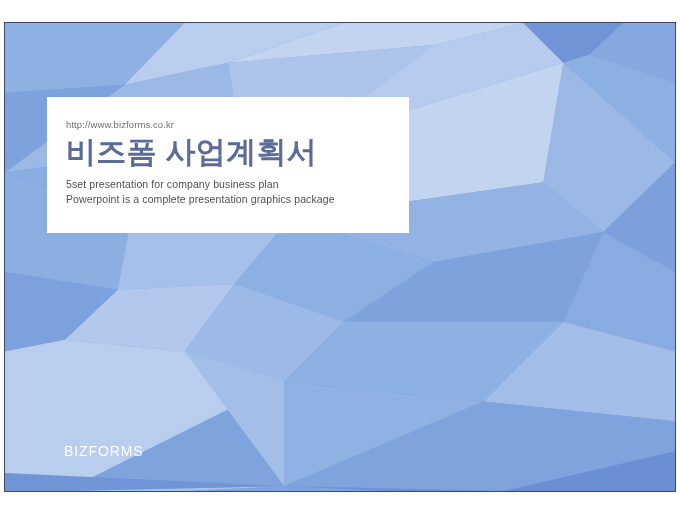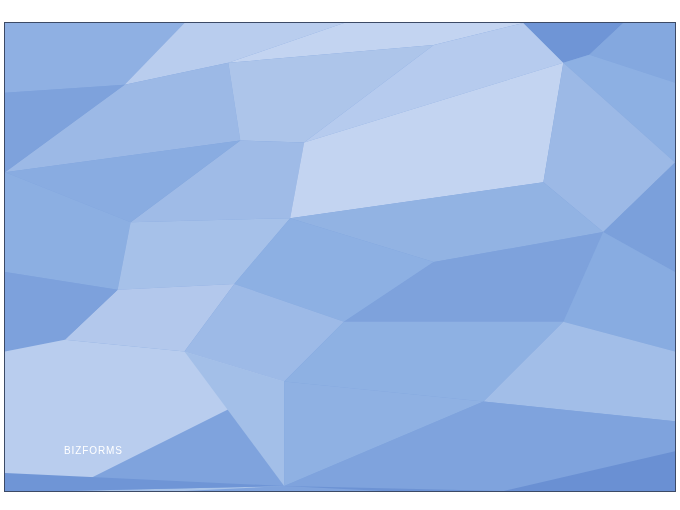--- a/index.html
+++ b/index.html
@@ -73,21 +73,21 @@
     line-height: 15px;
     letter-spacing: 0.1px;
     white-space: nowrap;
   }
 
   
   #footer-brand {
     position: absolute;
     left: 59px;
     top: 421px;
-    font-size: 10px;
+    font-size: 14px;
     color: #ffffff;
     letter-spacing: 0.9px;
     line-height: 14px;
     white-space: nowrap;
   }
 </style>
 </head>
 <body>
 
 <div id="slide-frame">
@@ -130,16 +130,22 @@
     <polygon points="60,318 180,330 280,360 60,470 0,470 0,330" fill="#b9cdee"></polygon>
     <polygon points="180,330 280,360 280,465" fill="#a3bfe8"></polygon>
     <polygon points="280,360 480,380 280,465" fill="#8fb1e3"></polygon>
     <polygon points="480,380 672,400 672,470 500,470 280,465" fill="#7fa3dd"></polygon>
     <polygon points="60,470 280,465 180,470" fill="#a8c3e9"></polygon>
     <polygon points="280,465 500,470 380,470" fill="#6d93d4"></polygon>
     <polygon points="0,452 280,465 60,470 0,470" fill="#6f95d6"></polygon>
     <polygon points="500,470 672,470 672,430" fill="#6a90d3"></polygon>
   </svg>
 
+  <div id="title-card">
+    <div id="site-url">http://www.bizforms.co.kr</div>
+    <div id="slide-title">비즈폼 사업계획서</div>
+    <div class="subtitle-line">5set presentation for company business plan</div>
+    <div class="subtitle-line">Powerpoint is a complete presentation graphics package</div>
+  </div>
 
   <div id="footer-brand">BIZFORMS</div>
 
 </div>
 
 </body></html>

